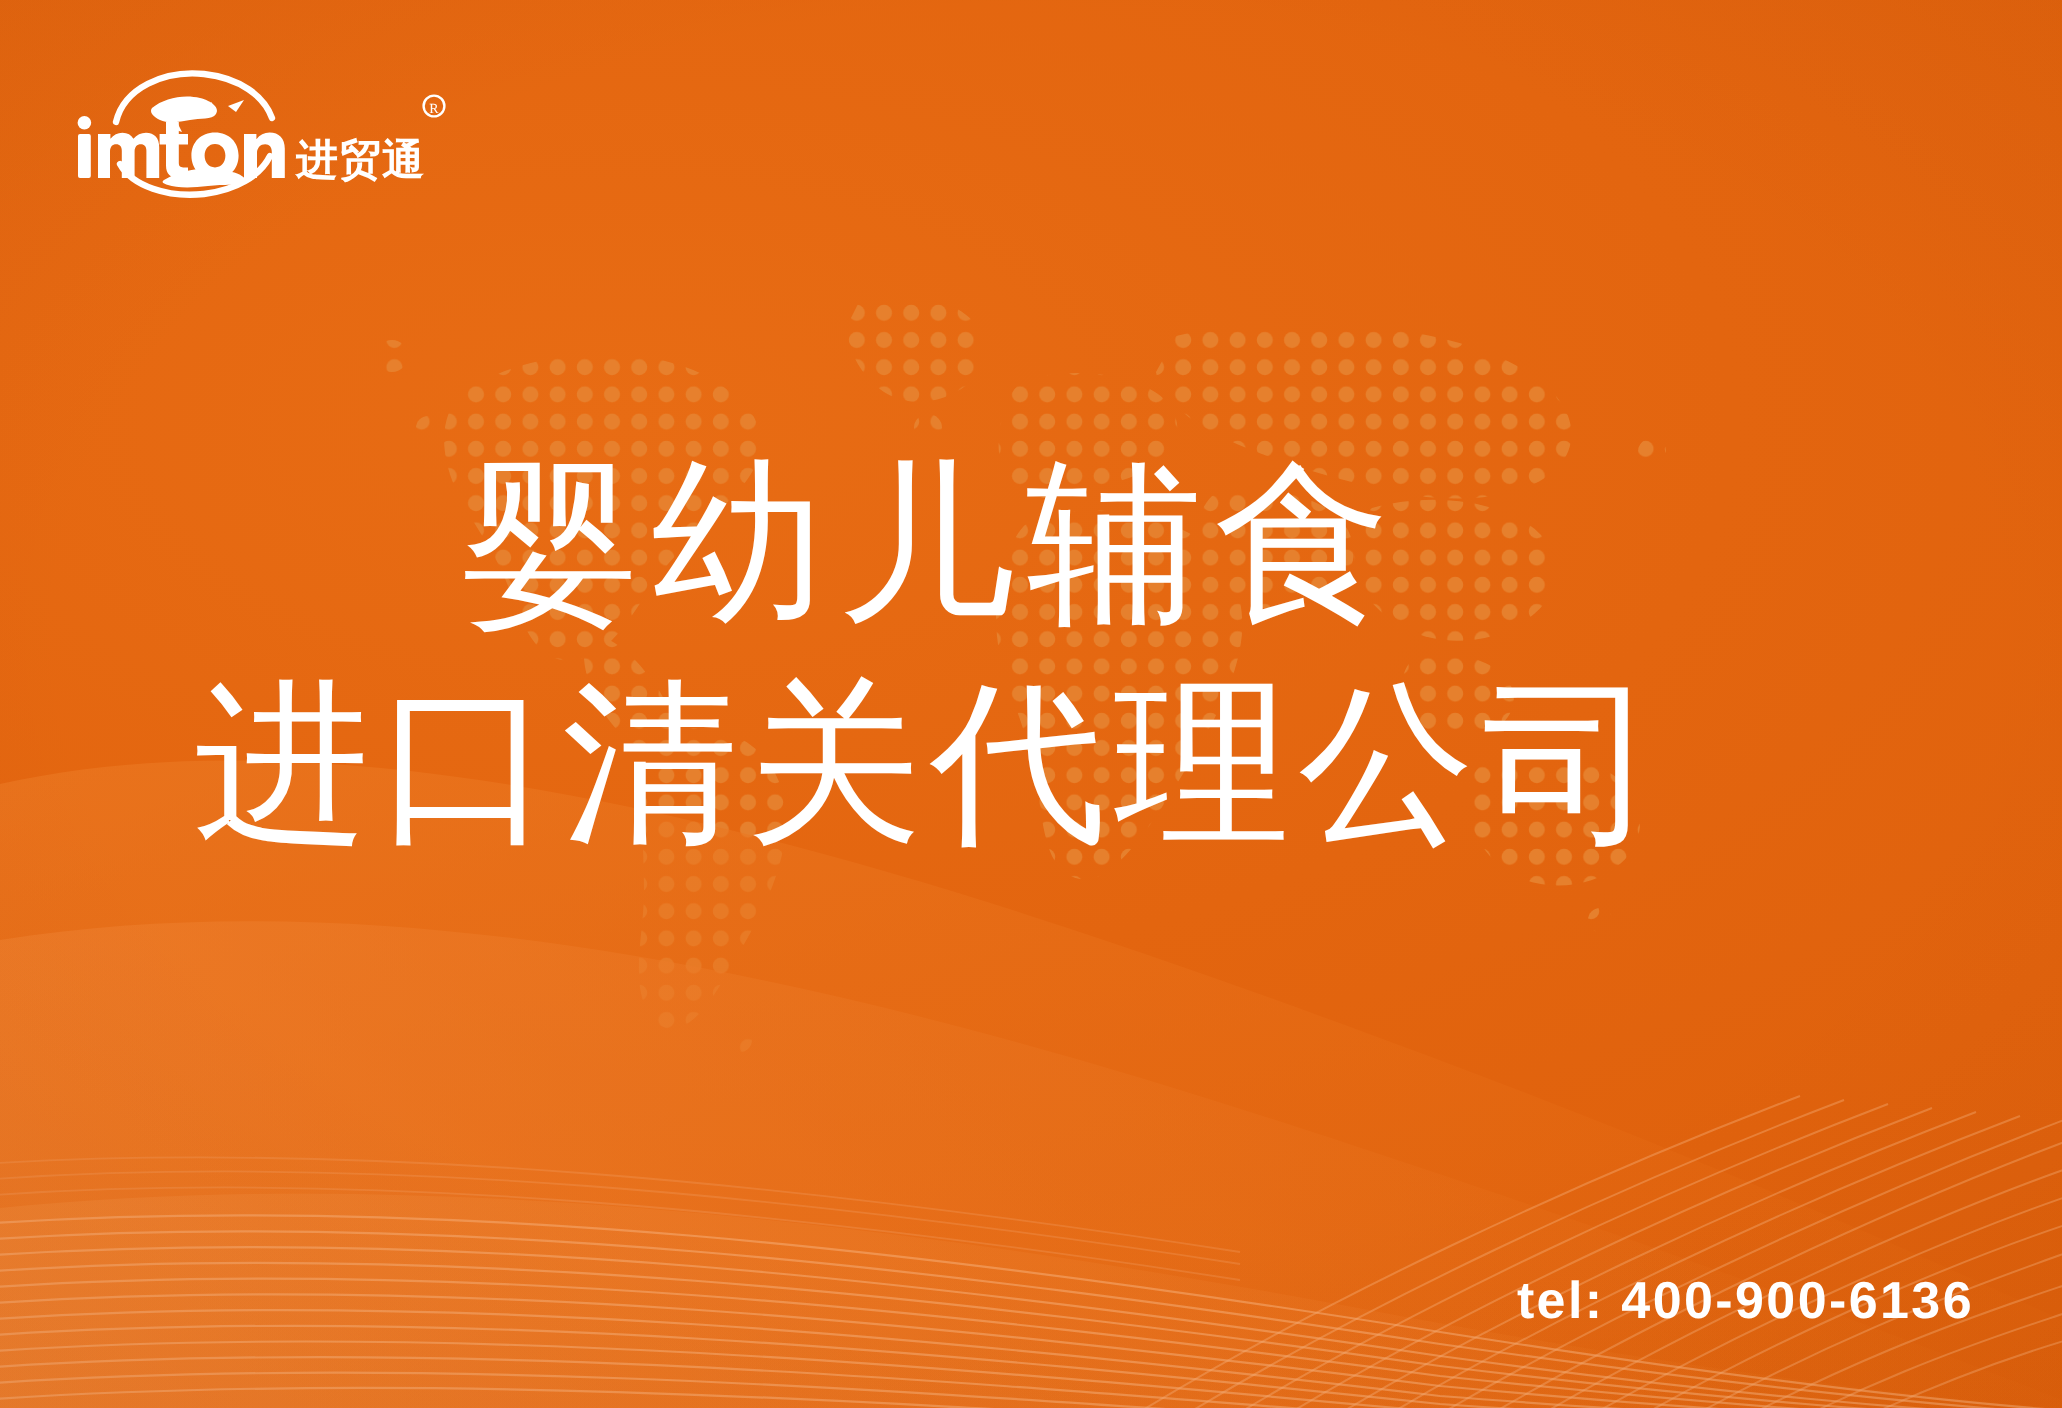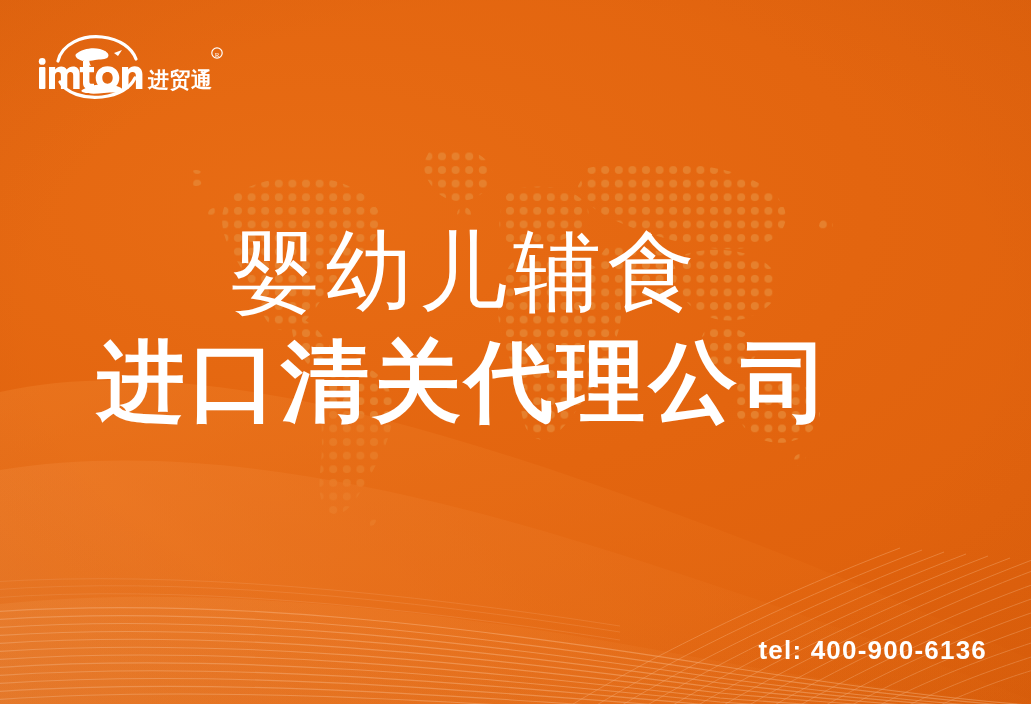--- a/index.html
+++ b/index.html
@@ -74,21 +74,21 @@
   .headline .line1 {
     display: block;
     font-size: 88px;
     font-weight: 300;
     letter-spacing: 6px;
     padding-left: 6px;
   }
   .headline .line2 {
     display: block;
     font-size: 88px;
-    font-weight: 700;
+    font-weight: 400;
     letter-spacing: 4px;
     margin-top: 22px;
     padding-left: 4px;
   }
 
   
   .tel {
     position: absolute;
     right: 44px;
     bottom: 38px;

